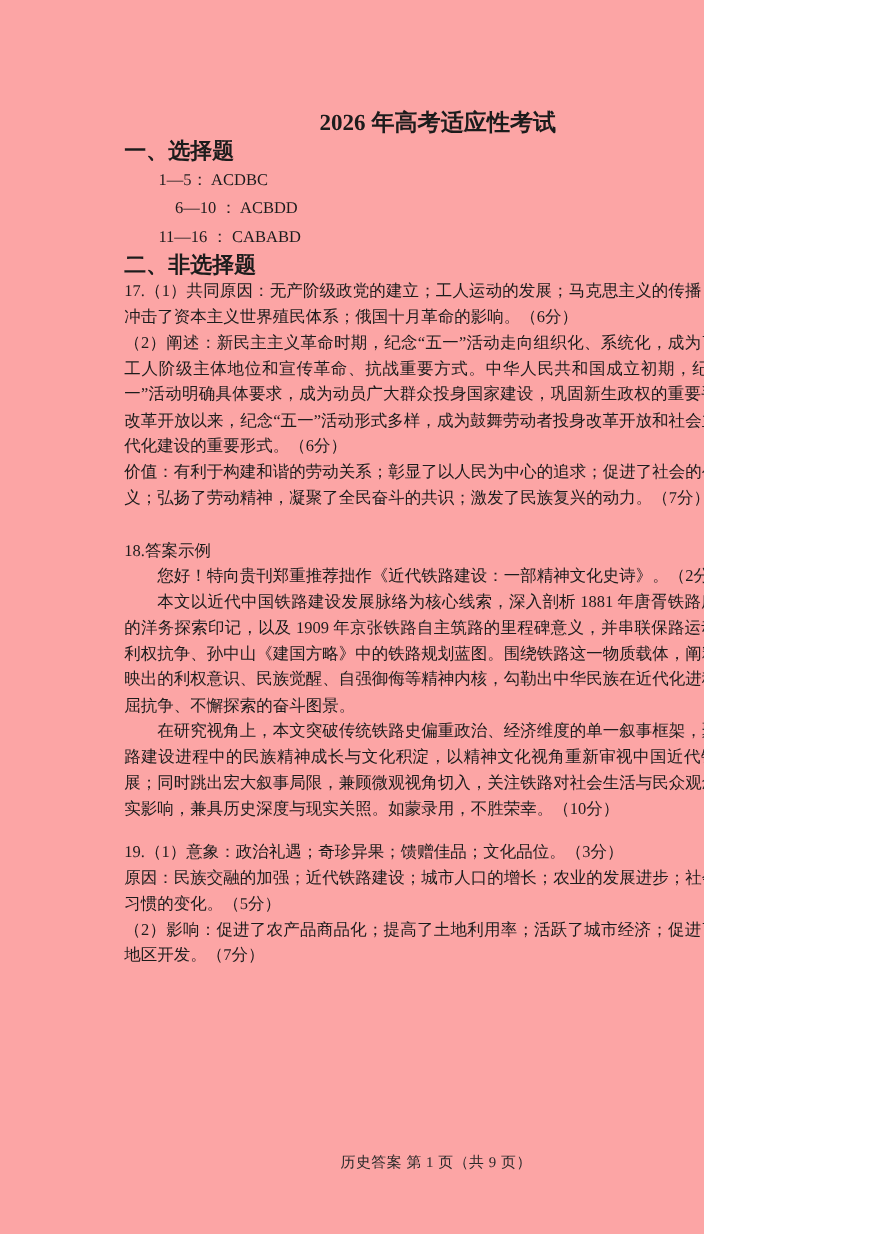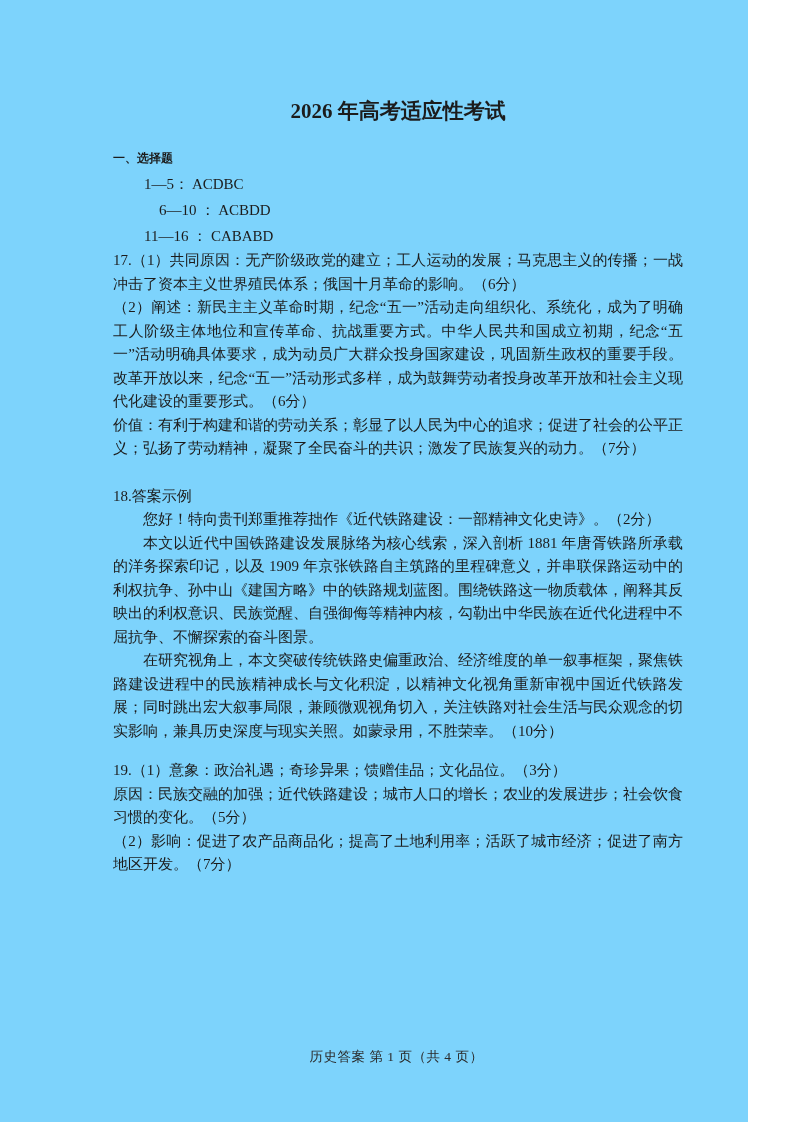--- a/index.html
+++ b/index.html
@@ -2,23 +2,23 @@
 <html><head>
 <meta charset="utf-8">
 <style>
   html, body {
     margin: 0;
     padding: 0;
     background: #ffffff;
   }
   .page {
     position: relative;
-    width: 748px;
+    width: 640px;
     height: 1122px;
-    background: #7dd3fc;
+    background: #fca5a5;
     color: #1c1c1c;
     font-family: "Liberation Serif", "DejaVu Serif", serif;
     overflow: hidden;
     box-sizing: border-box;
   }
   .content {
     position: absolute;
     left: 113px;
     top: 0;
     width: 570px;
@@ -33,22 +33,22 @@
     line-height: 30px;
   }
   .subtitle {
     margin: 24px 0 0 0;
     text-align: center;
     font-size: 23px;
     font-weight: bold;
     line-height: 30px;
   }
   .sec-heading {
-    margin-top: 20px;
-    font-size: 12px;
+    margin-top: 0;
+    font-size: 20px;
     font-weight: bold;
     line-height: 25px;
   }
   .mc-row {
     display: flex;
     padding-left: 31px;
     line-height: 26px;
     white-space: nowrap;
     flex-direction: column;
   }
@@ -87,20 +87,21 @@
     <h1 class="title">2026 年高考适应性考试</h1>
 
     <div class="sec-heading">一、选择题</div>
 
     <div class="mc-row">
       <span class="mc-group-1">1—5：  ACDBC</span>
       <span class="mc-group-2">6—10 ： ACBDD</span>
       <span class="mc-group-3">11—16 ： CABABD</span>
     </div>
 
+    <div class="sec-heading">二、非选择题</div>
 
     <div class="q17-block">
       <p class="body">17.（1）共同原因：无产阶级政党的建立；工人运动的发展；马克思主义的传播；一战冲击了资本主义世界殖民体系；俄国十月革命的影响。（6分）</p>
       <p class="body">（2）阐述：新民主主义革命时期，纪念“五一”活动走向组织化、系统化，成为了明确工人阶级主体地位和宣传革命、抗战重要方式。中华人民共和国成立初期，纪念“五一”活动明确具体要求，成为动员广大群众投身国家建设，巩固新生政权的重要手段。改革开放以来，纪念“五一”活动形式多样，成为鼓舞劳动者投身改革开放和社会主义现代化建设的重要形式。（6分）</p>
       <p class="body">价值：有利于构建和谐的劳动关系；彰显了以人民为中心的追求；促进了社会的公平正义；弘扬了劳动精神，凝聚了全民奋斗的共识；激发了民族复兴的动力。（7分）</p>
     </div>
 
     <div class="q18-block">
       <p class="plain">18.答案示例</p>
       <p class="body indent2">您好！特向贵刊郑重推荐拙作《近代铁路建设：一部精神文化史诗》。（2分）</p>
@@ -109,14 +110,14 @@
     </div>
 
     <div class="q19-block">
       <p class="body">19.（1）意象：政治礼遇；奇珍异果；馈赠佳品；文化品位。（3分）</p>
       <p class="body">原因：民族交融的加强；近代铁路建设；城市人口的增长；农业的发展进步；社会饮食习惯的变化。（5分）</p>
       <p class="body">（2）影响：促进了农产品商品化；提高了土地利用率；活跃了城市经济；促进了南方地区开发。（7分）</p>
     </div>
 
   </div>
 
-  <div class="footer">历史答案 第 1 页（共 4 页）</div>
+  <div class="footer">历史答案 第 1 页（共 9 页）</div>
 </div>
 
 </body></html>

